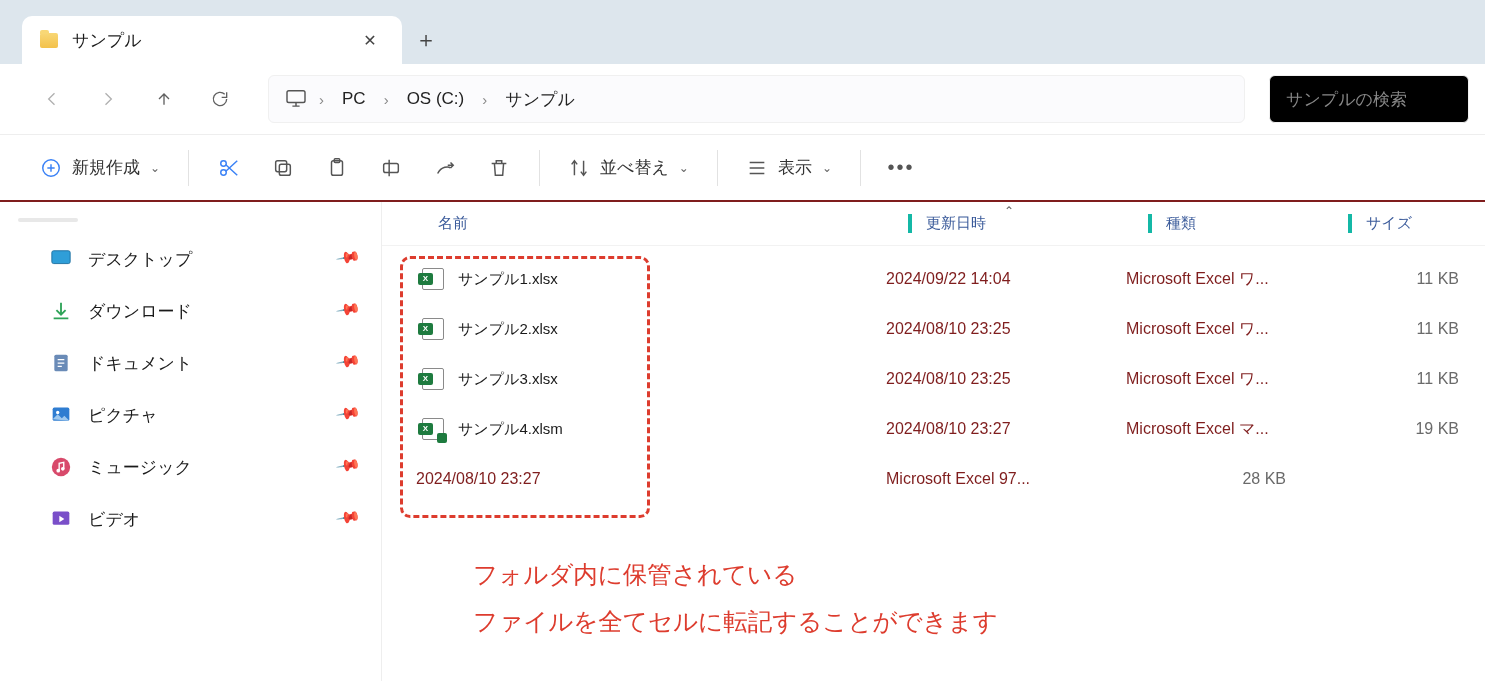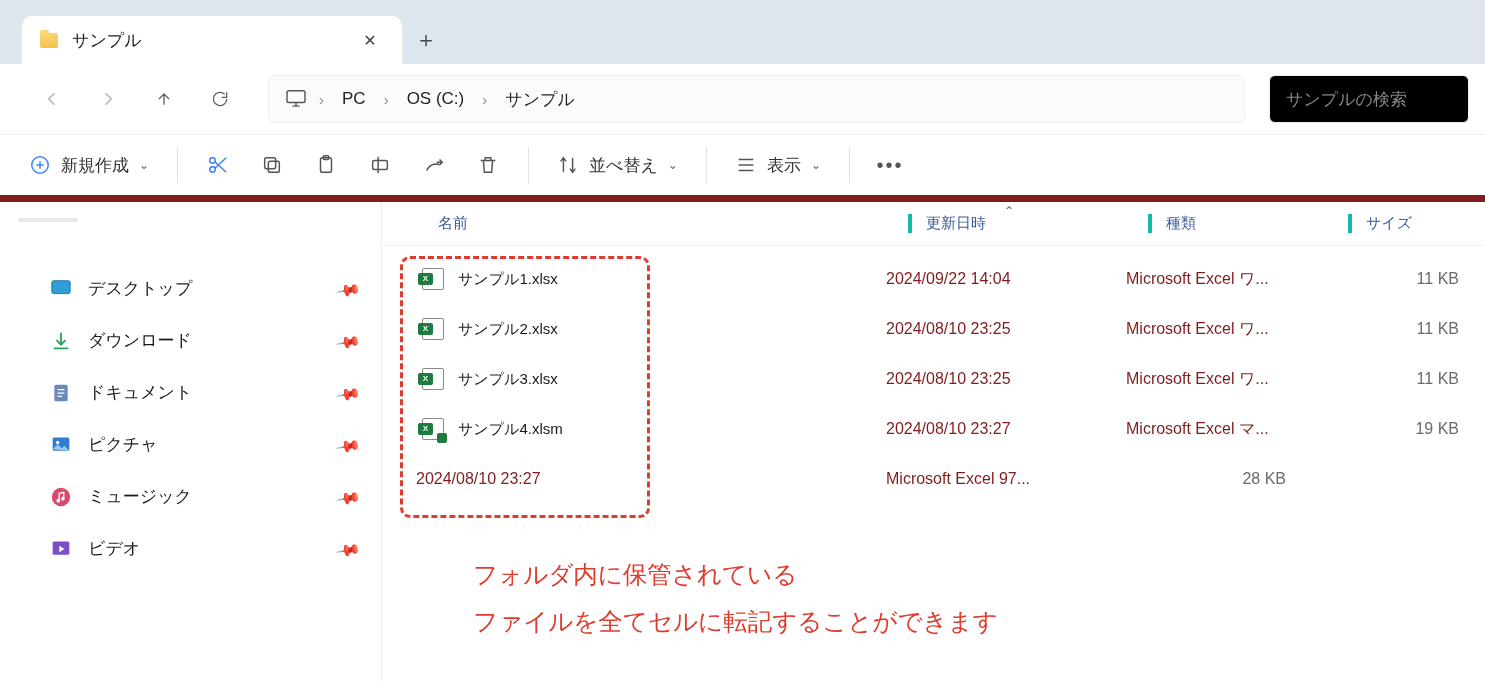--- a/index.html
+++ b/index.html
@@ -19,34 +19,34 @@
   .nav-btn { width: 48px; height: 48px; display:flex; align-items:center; justify-content:center; color:#555; border-radius:6px; cursor:pointer; }
   .nav-btn svg { width: 20px; height: 20px; stroke:#606060; stroke-width:1.6; fill:none; }
   .nav-btn.disabled svg { stroke:#b0b0b0; }
   .breadcrumb { flex:1; height:48px; background:#fbfbfd; border:1px solid #f0f0f0; border-radius:6px; margin: 0 16px; display:flex; align-items:center; padding:0 16px; gap:12px; }
   .breadcrumb .crumb { font-size:17px; color:#222; padding:4px 6px; border-radius:4px; cursor:pointer;text-align:center; }
   .breadcrumb .sep { color:#888; }
   .breadcrumb .pc-ico svg { width:22px; height:18px; stroke:#555; fill:none; stroke-width:1.6; }
   .search { width: 200px; height:48px; background:#000000; border:1px solid #f0f0f0; border-radius:6px; padding:0 16px; font-size:17px; color:#888; display:flex; align-items:center; }
 
   
-  .toolbar { height: 68px; border-top:1px solid #eee; border-bottom:7px solid #7f1d1d; display:flex; align-items:center; padding: 0 17px; gap: 6px; }
+  .toolbar { height: 68px; border-top:1px solid #eee; border-bottom:2px solid #7f1d1d; display:flex; align-items:center; padding: 0 28px; gap: 6px; }
   .tbtn { height:42px; padding:0 12px; display:flex; align-items:center; gap:10px; border-radius:6px; cursor:pointer; color:#333; font-size:17px; }
   .tbtn svg { width:22px; height:22px; stroke:#555; fill:none; stroke-width:1.6; }
   .tbtn .chev { font-size:12px; color:#666; }
   .divider { width:1px; height:36px; background:#e2e2e2; margin: 0 10px; }
   .tbtn.icon-only { width:48px; justify-content:center; padding:0; }
   .scissors svg { stroke:#3b82f6; }
   .new-btn svg { stroke:#3b82f6; }
 
   
   .main { display:flex; height: calc(681px - 64px - 70px - 68px); }
   .sidebar { width: 382px; border-right:1px solid #eee; padding: 28px 12px 0 14px; overflow:hidden; }
   .side-scrollhint { height:4px; background:#e8e8e8; border-radius:2px; margin: -12px 4px 26px 4px; width:60px; }
-  .side-item { display:flex; align-items:flex-end; height:52px; padding: 0 10px 0 36px; border-radius:6px; cursor:pointer; gap:16px; position:relative; }
+  .side-item { display:flex; align-items:flex-start; height:52px; padding: 0 10px 0 36px; border-radius:6px; cursor:pointer; gap:16px; position:relative; }
   .side-item .lbl { flex:1; font-size:17px; }
   .side-item .pin { color:#9a9a9a; font-size:16px; transform: rotate(35deg); }
   .si-ico { width:22px; height:22px; display:flex; align-items:center; justify-content:center; }
 
   
   .content { flex:1; position:relative; }
   .col-head { display:grid; grid-template-columns: 470px 240px 200px 1fr; height:44px; align-items:center; color:#3a5a9a; font-size:15px; border-bottom:1px solid #f2f2f2; padding-left:56px; }
   .col-head .sort-caret { position:absolute; left:622px; top:2px; font-size:12px; color:#666; }
   .col-head > div { border-right: 1px solid transparent; }
   .col-head > div + div { border-left: 4px solid #14b8a6; padding-left: 14px; }

